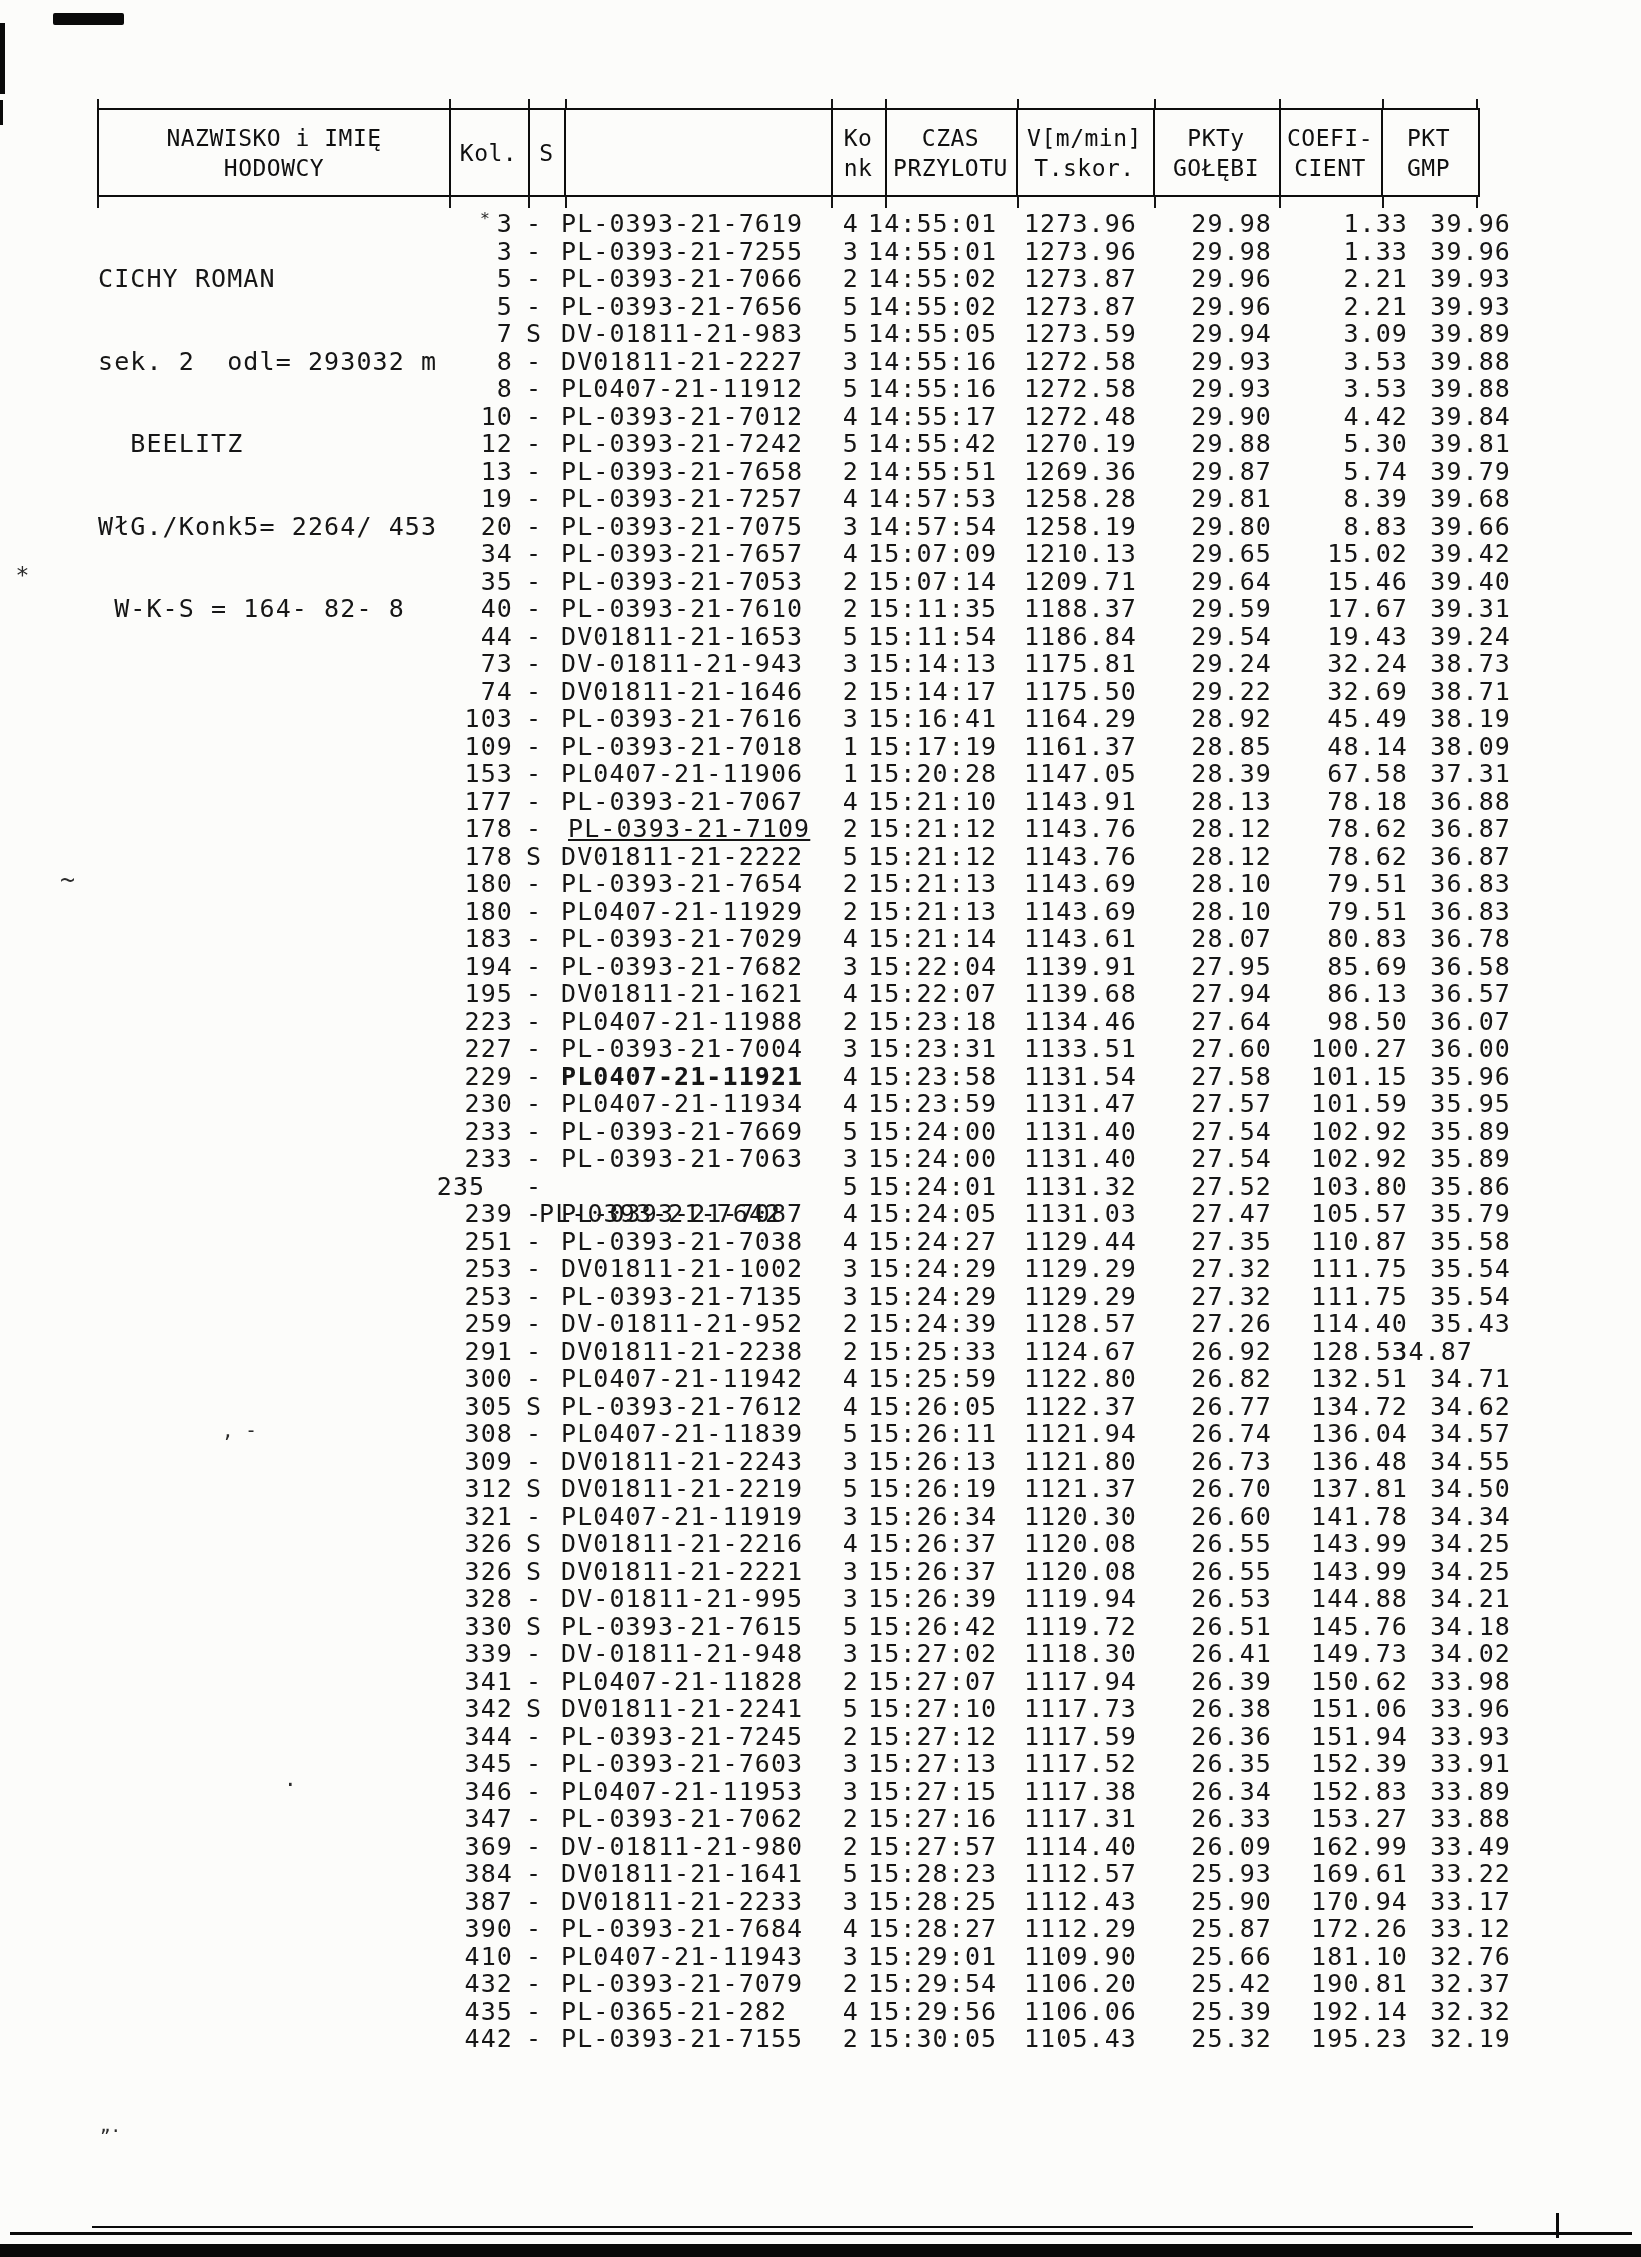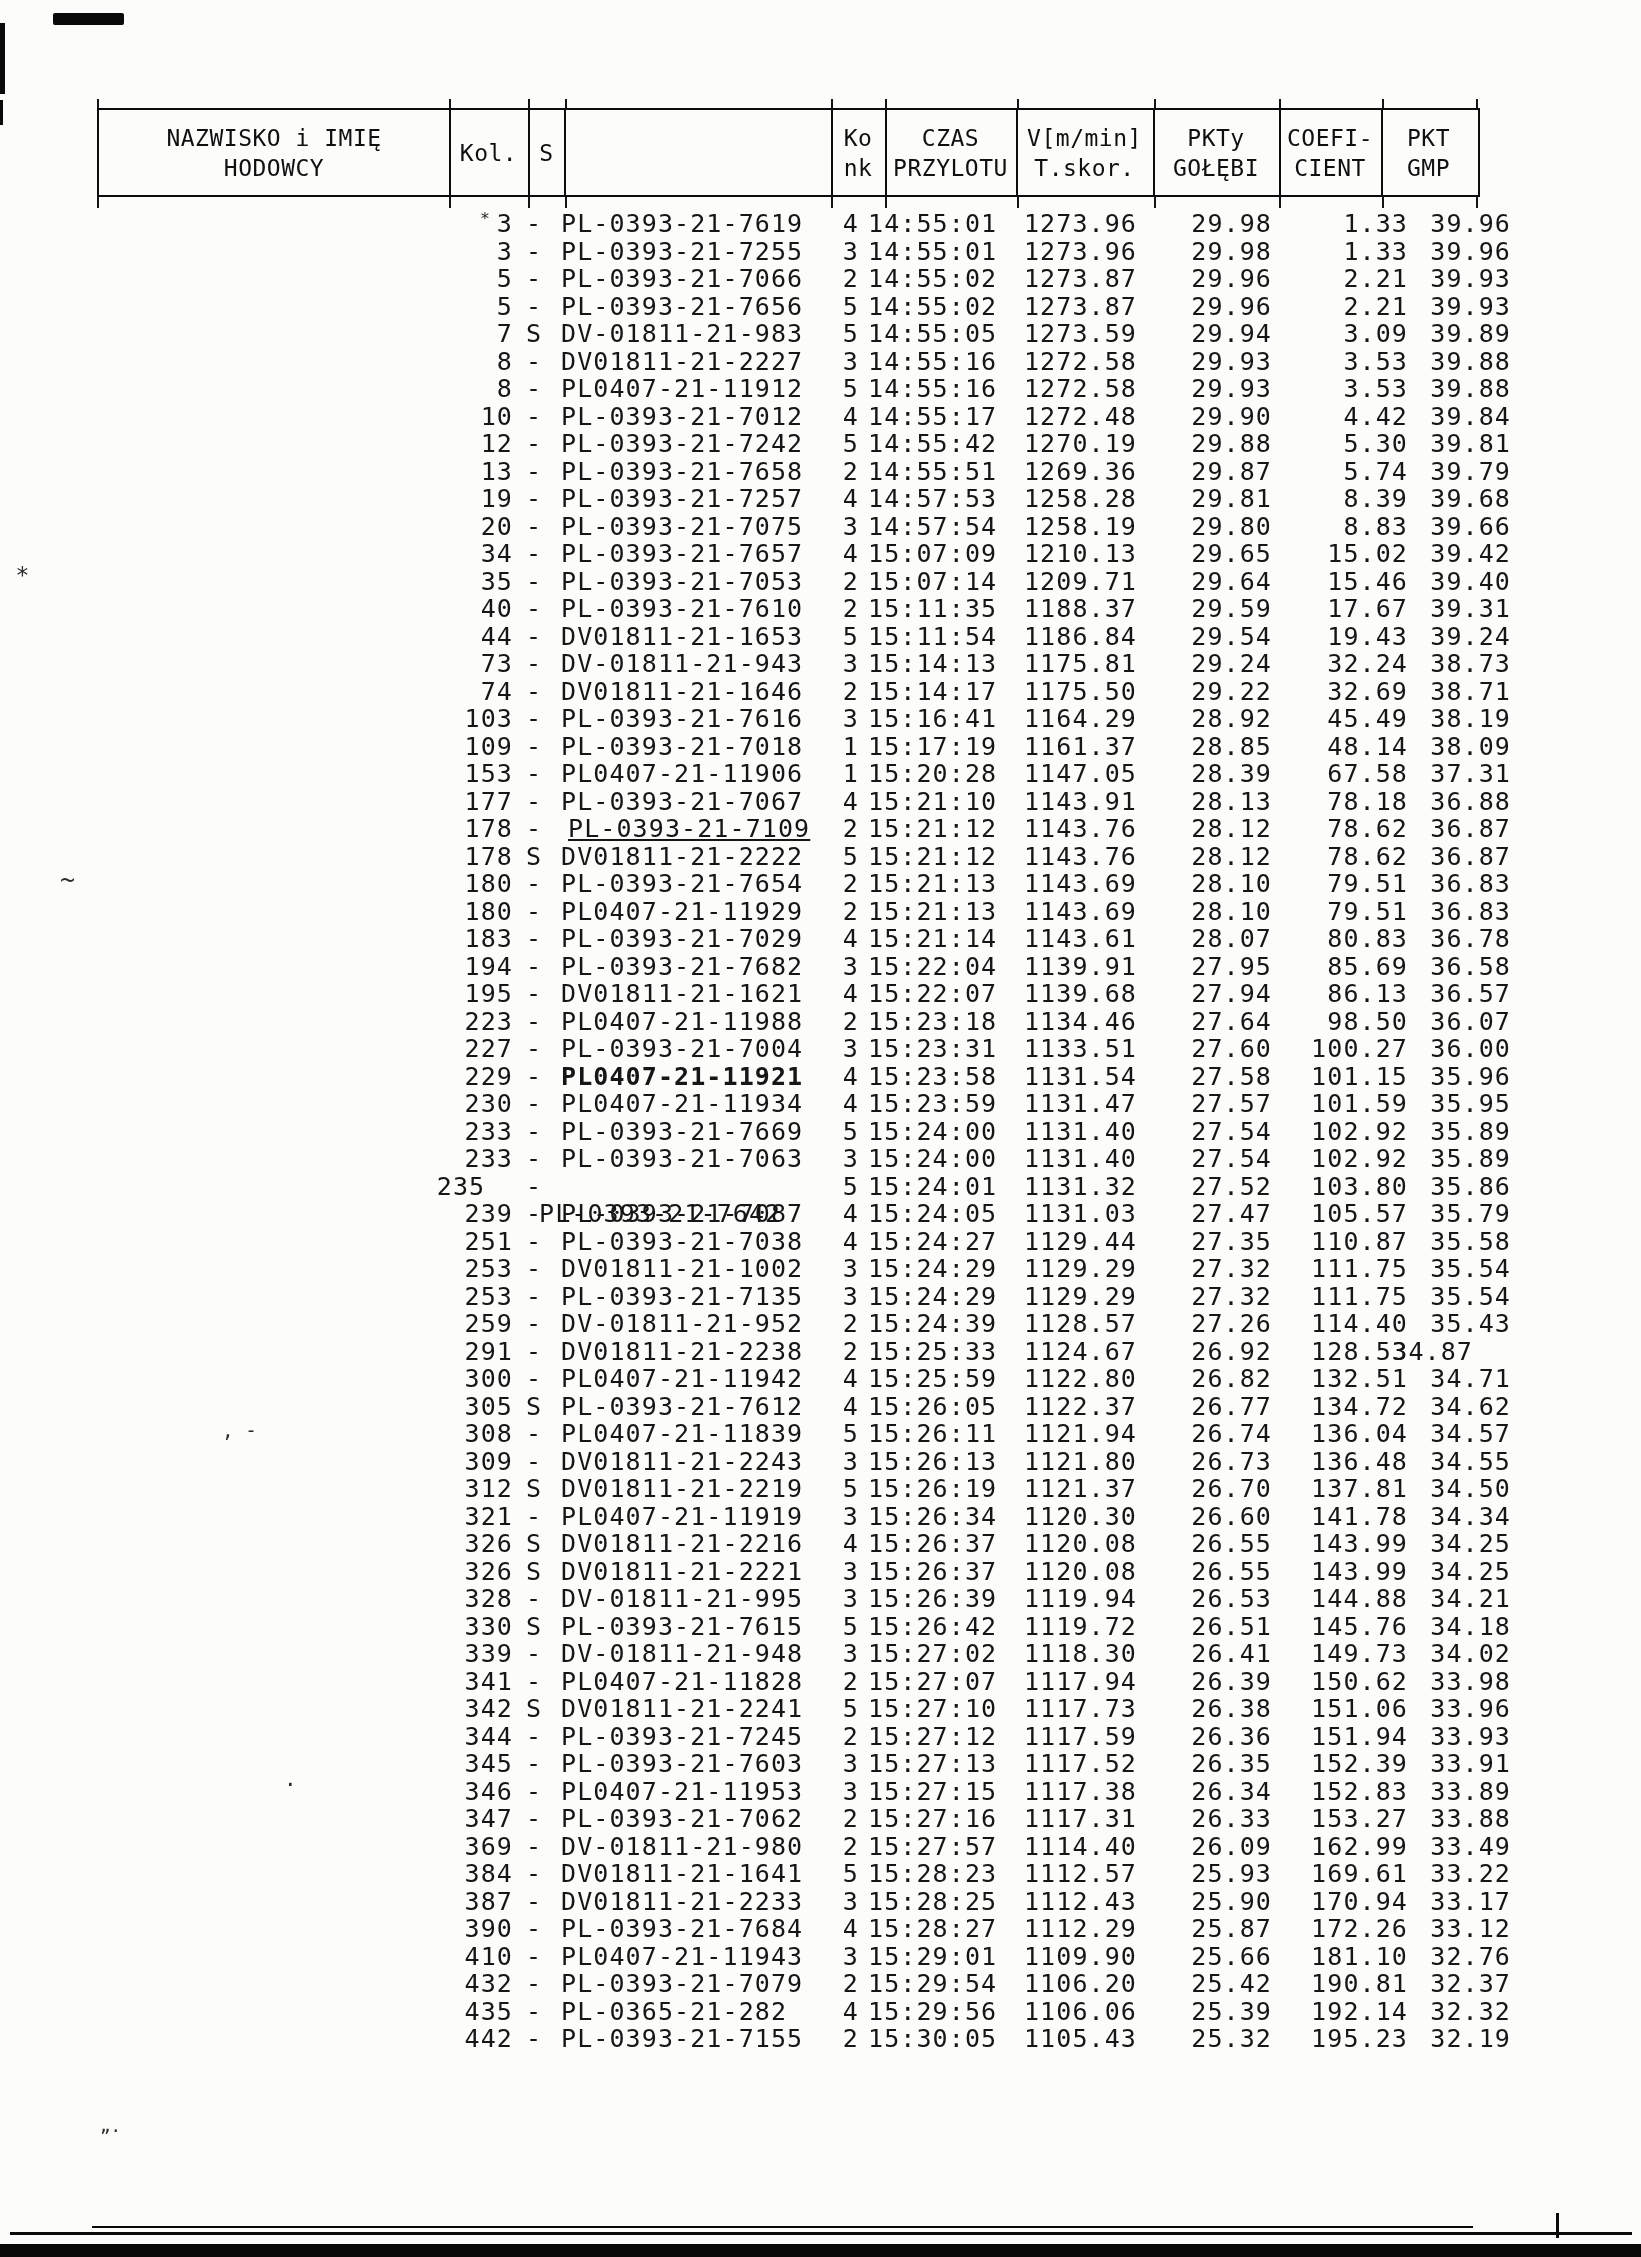--- a/index.html
+++ b/index.html
@@ -105,20 +105,27 @@
       <div class="tick" style="left: 1154px; top: 196px;"></div>
       <div class="tick up" style="left: 1154px; top: 99px;"></div>
       <div class="tick" style="left: 1279px; top: 196px;"></div>
       <div class="tick up" style="left: 1279px; top: 99px;"></div>
       <div class="tick" style="left: 1382px; top: 196px;"></div>
       <div class="tick up" style="left: 1382px; top: 99px;"></div>
       <div class="tick" style="left: 1476px; top: 196px;"></div>
       <div class="tick up" style="left: 1476px; top: 99px;"></div>
     </div>
 
+  <div class="info">
+    <div>CICHY ROMAN</div>
+    <div>sek. 2  odl= 293032 m</div>
+    <div>  BEELITZ</div>
+    <div>WłG./Konk5= 2264/ 453</div>
+    <div> W-K-S = 164- 82- 8</div>
+  </div>
 
   <div id="rows">
       <div class="trow">
         <span class="cell" style="left: 409px; width: 104px; text-align: right;">3</span>
         <span class="cell" style="left: 526px; width: 29px; text-align: left;">-</span>
         <span class="cell" style="left: 561px; width: 272px; text-align: left;">PL-0393-21-7619</span>
         <span class="cell" style="left: 826px; width: 33px; text-align: right;">4</span>
         <span class="cell" style="left: 868px; width: 135px; text-align: left;">14:55:01</span>
         <span class="cell" style="left: 1004px; width: 133px; text-align: right;">1273.96</span>
         <span class="cell" style="left: 1145px; width: 127px; text-align: right;">29.98</span>

